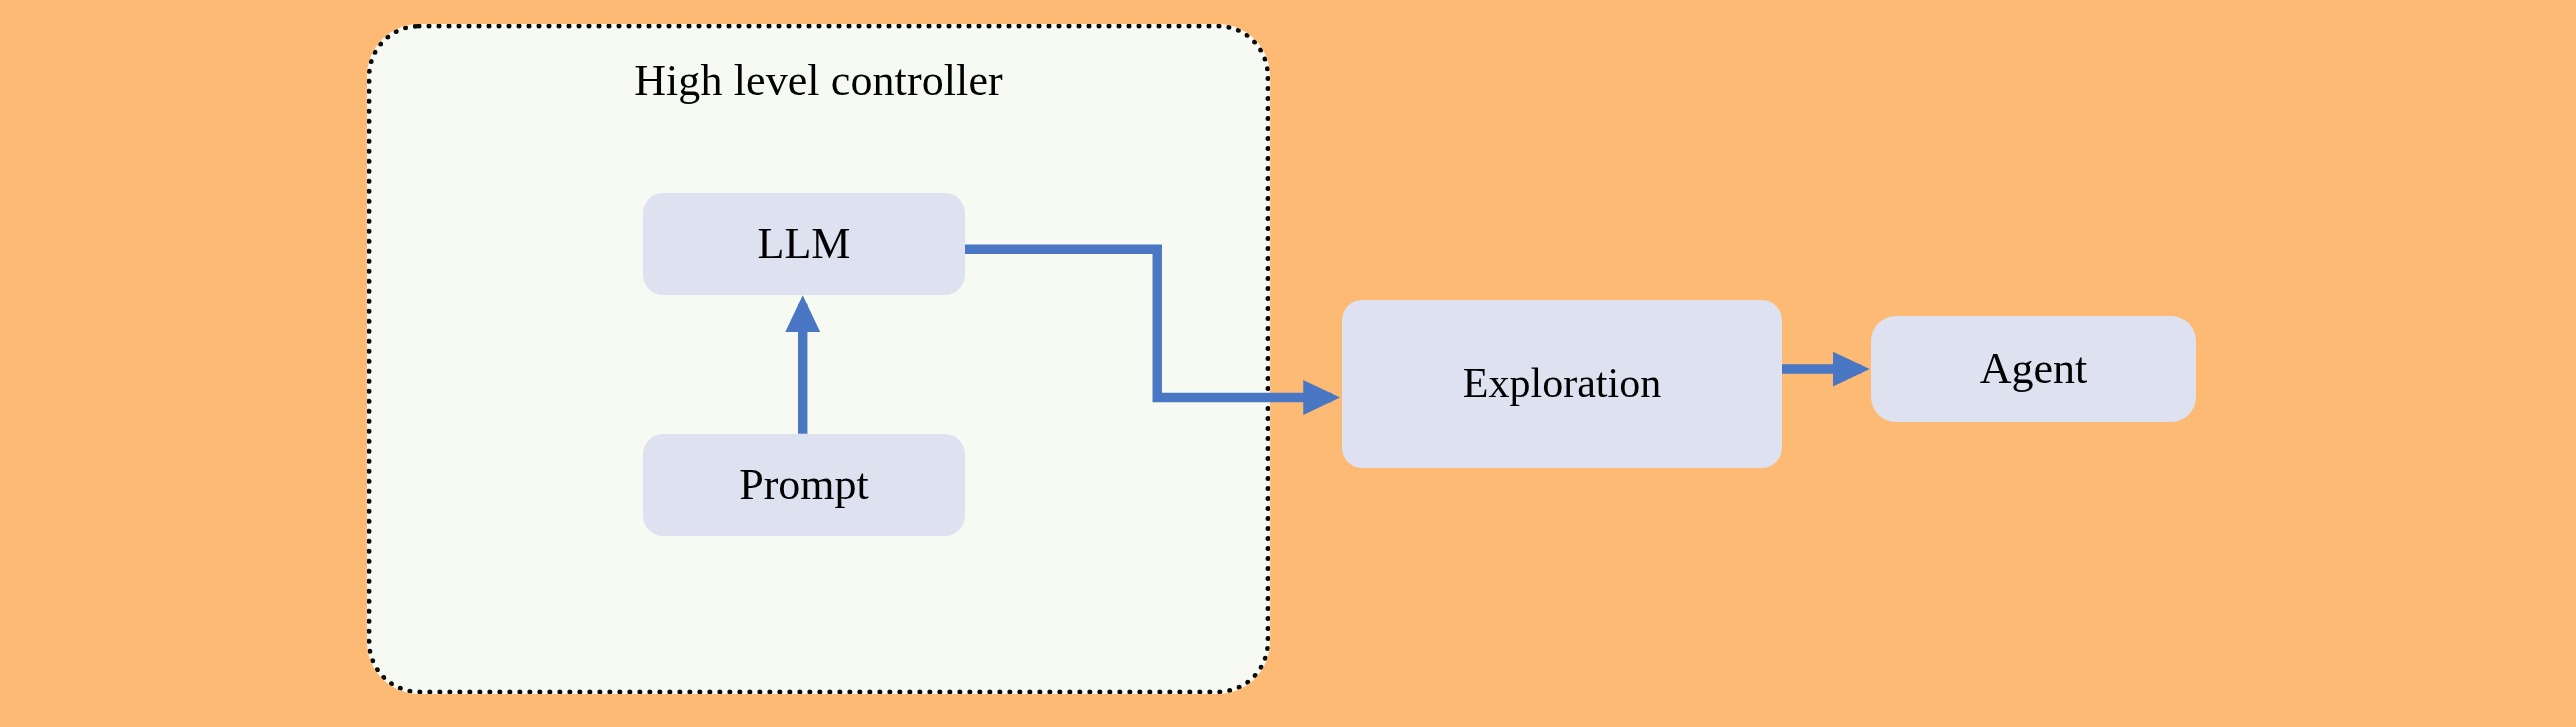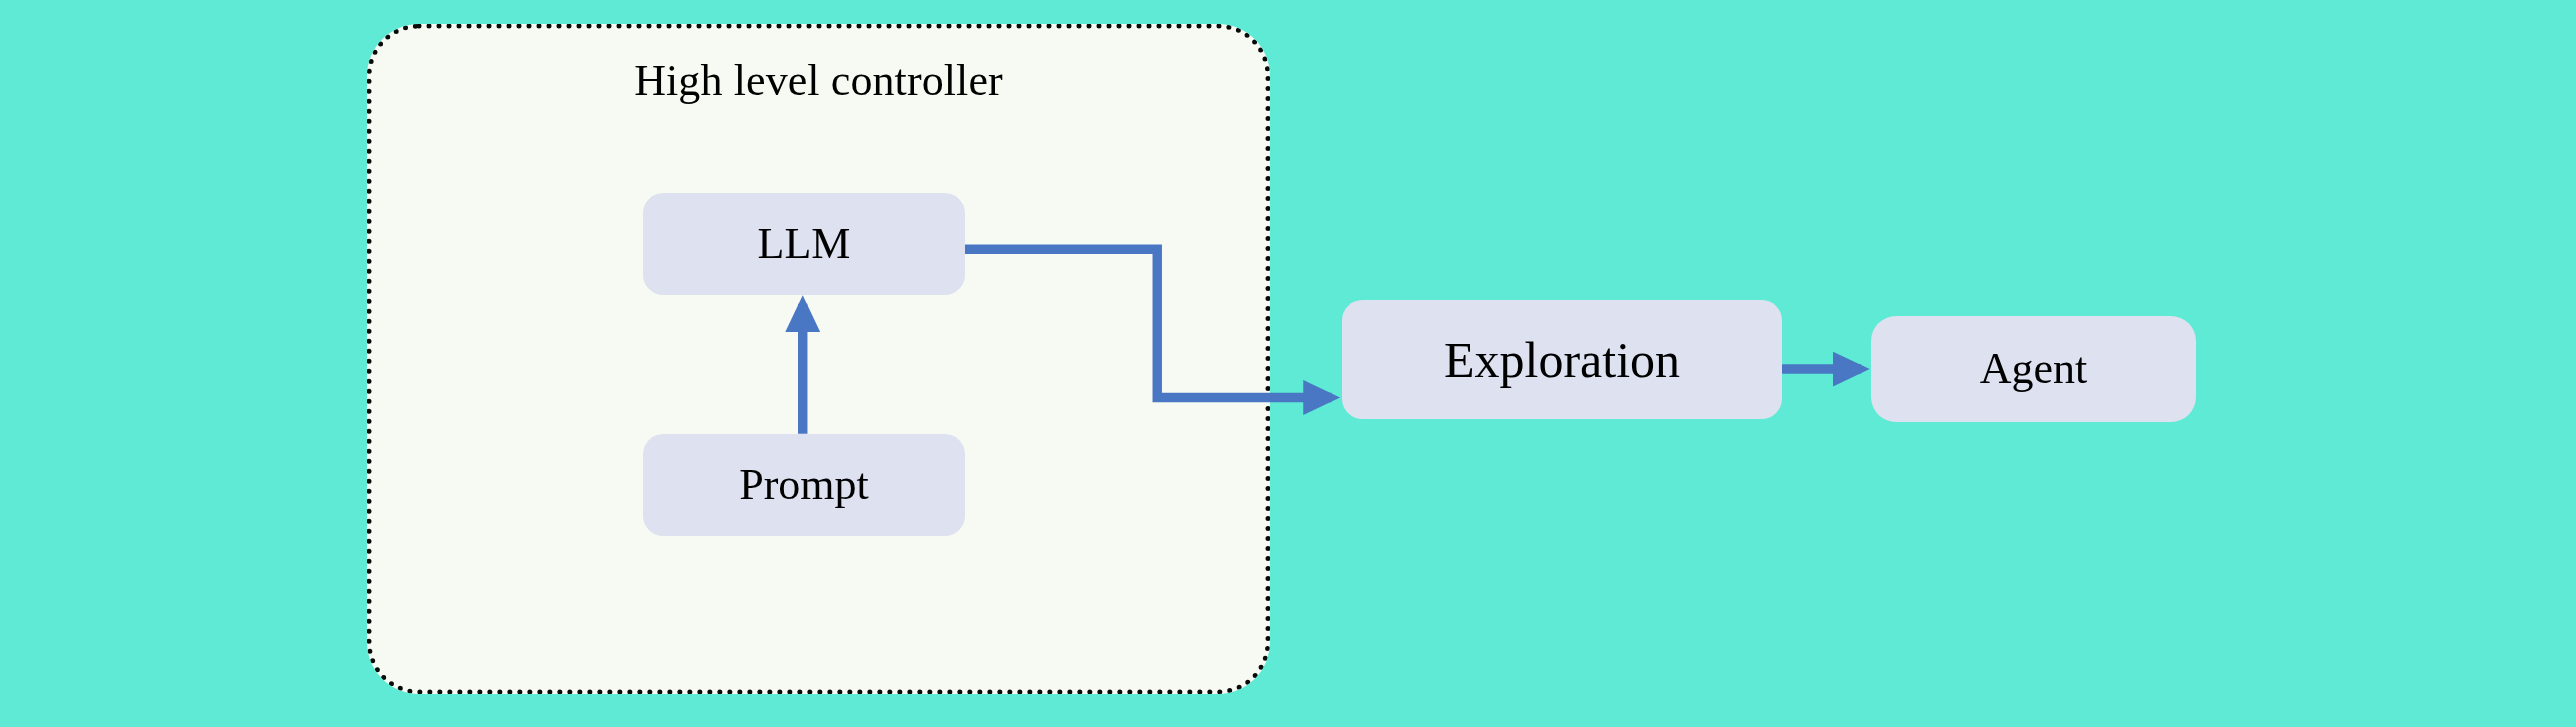--- a/index.html
+++ b/index.html
@@ -7,21 +7,21 @@
     padding: 0;
     background: #ffffff;
   }
   body {
     font-family: "Liberation Serif", "DejaVu Serif", serif;
   }
   #canvas {
     position: relative;
     width: 2576px;
     height: 728px;
-    background: #5eead4;
+    background: #fdba74;
     overflow: hidden;
   }
 
   
   .panel {
     position: absolute;
     border: 5.1px dotted #0a0a0a;
     box-sizing: border-box;
   }
   #panel-high {
@@ -64,22 +64,22 @@
     text-align: center;
     color: #000000;
     font-size: 44px;
     line-height: 1.10;
     box-sizing: border-box;
     padding: 0 4.4px;
   }
   #node-llm   { left: 643px;  top: 193px; width: 322px; height: 102px; }
   #node-prompt{ left: 643px;  top: 434px; width: 322px; height: 102px; }
   #node-explore {
-    left: 1342px; top: 300px; width: 440px; height: 119px;
-    font-size: 50px; line-height: 1.12;
+    left: 1342px; top: 300px; width: 440px; height: 168px;
+    font-size: 42px; line-height: 1.12;
   }
   #node-agent { left: 1871px; top: 316px; width: 325px; height: 106px; border-radius: 25px; }
 
   
   #connectors {
     position: absolute;
     left: 0; top: 0;
     width: 2576px;
     height: 728px;
     pointer-events: none;

